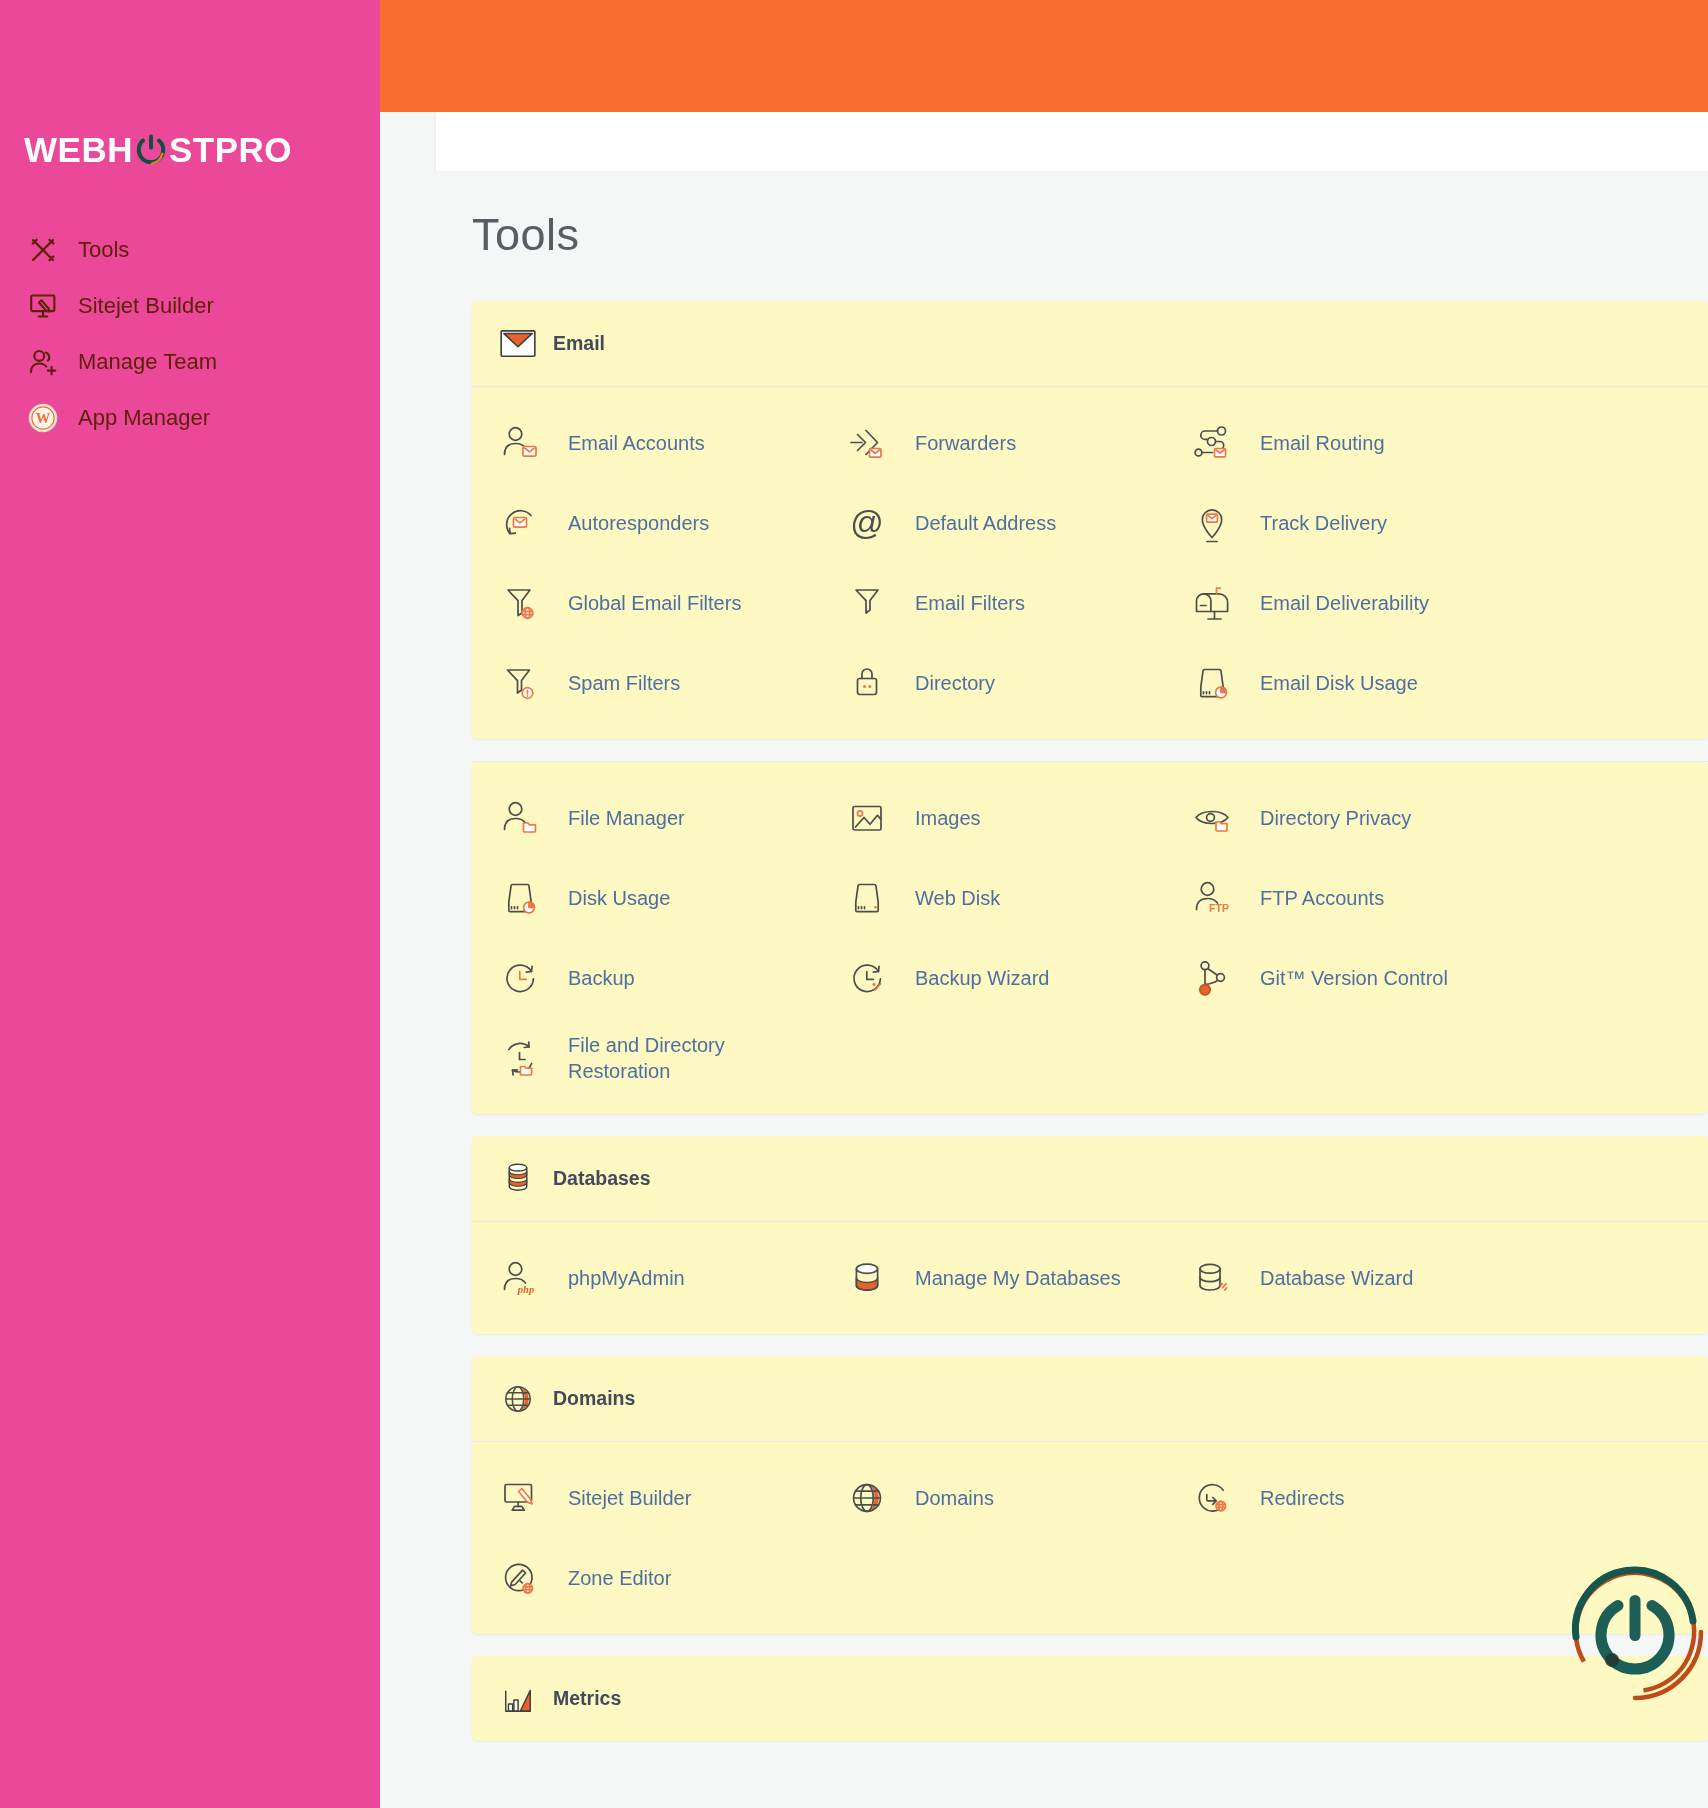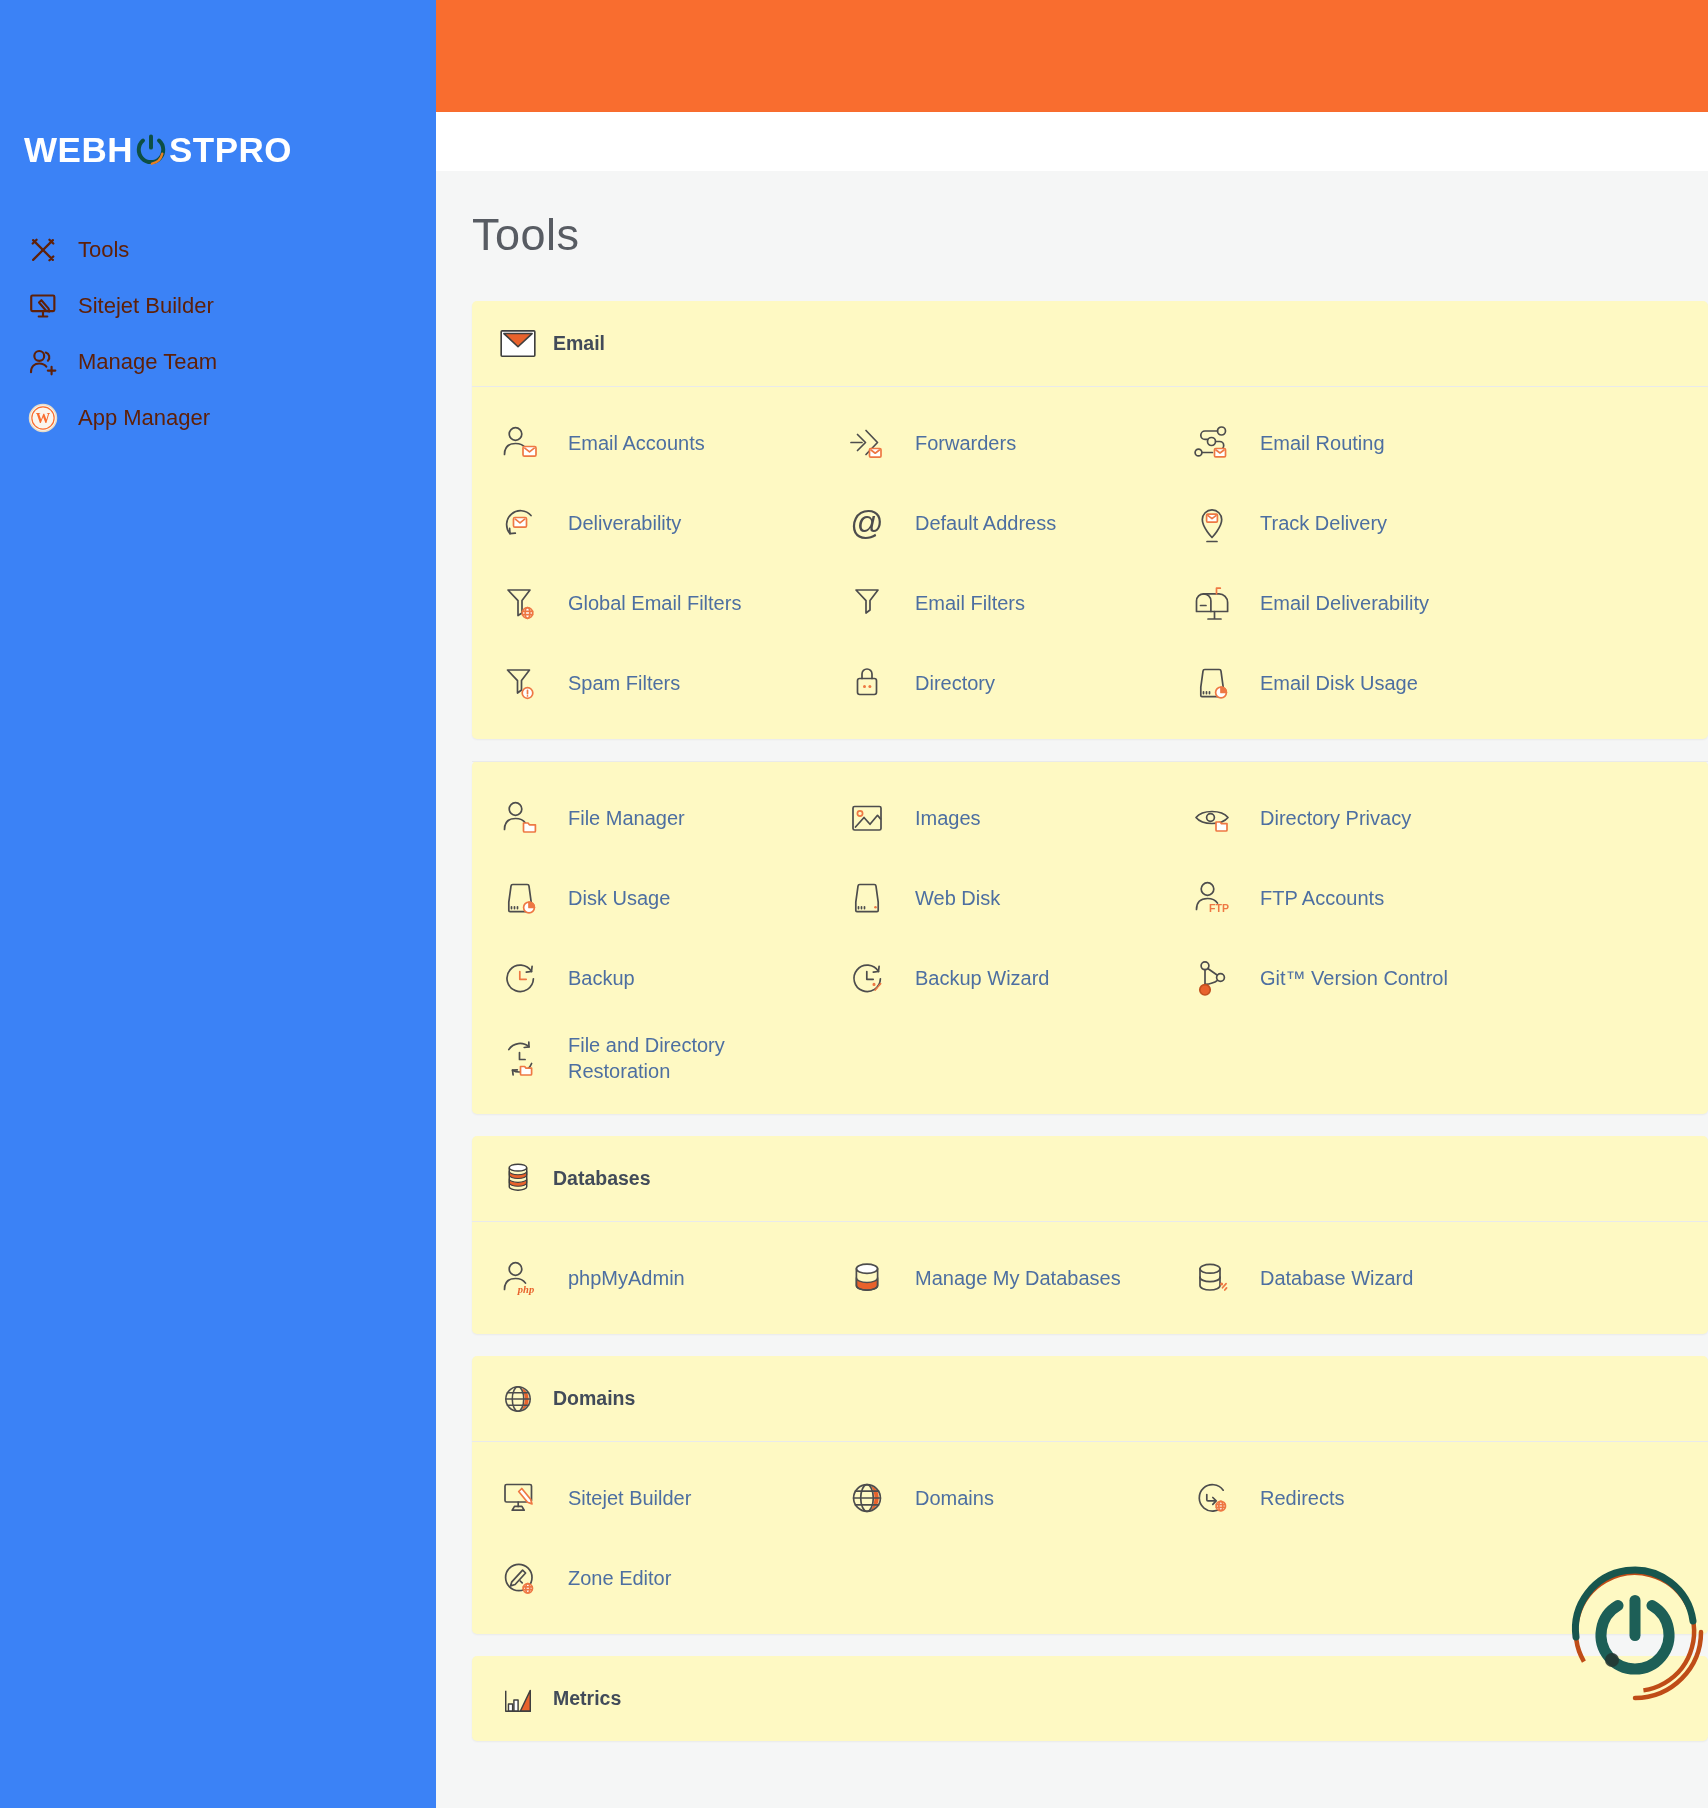--- a/index.html
+++ b/index.html
@@ -1,21 +1,21 @@
 <!DOCTYPE html>
 <html><head>
 <meta charset="utf-8">
 <style>
   html,body{margin:0;padding:0;}
   body{
     width:1708px;height:1808px;position:relative;overflow:hidden;
     font-family:"Liberation Sans",sans-serif;background:#f5f6f6;
   }
   .topband{position:absolute;top:0;left:0;width:1708px;height:112px;background:#f96d2f;}
-  .sidebar{position:absolute;top:0;left:0;width:436px;height:1808px;background:#3b82f6;z-index:4;}
+  .sidebar{position:absolute;top:0;left:0;width:380px;height:1808px;background:#ec4899;z-index:4;}
   .logo{position:absolute;left:24px;top:130px;display:flex;align-items:center;color:#fff;
         font-size:35px;font-weight:800;letter-spacing:.5px;cursor:pointer;}
   .logo svg{margin:0 2px;}
   .nav{position:absolute;top:222px;left:0;right:0;}
   .nav-item{display:flex;align-items:center;gap:20px;padding-left:28px;height:56px;
             color:#5f2008;font-size:22px;cursor:pointer;}
   .nav-item svg{width:30px;height:30px;flex:0 0 30px;}
   .main{position:absolute;left:436px;top:0;width:1272px;height:1808px;}
   .topbar{position:absolute;top:112px;left:0;right:0;height:59px;background:#fff;
           box-shadow:0 3px 5px rgba(0,0,0,.06);}
@@ -423,21 +423,21 @@
           <div class="item">
             <svg class="ico">
               <use href="#routing-nodes-envelope-icon" xlink:href="#routing-nodes-envelope-icon"></use>
             </svg>
             <span class="lbl">Email Routing</span>
           </div>
           <div class="item">
             <svg class="ico">
               <use href="#loop-arrow-envelope-icon" xlink:href="#loop-arrow-envelope-icon"></use>
             </svg>
-            <span class="lbl">Deliverability</span>
+            <span class="lbl">Autoresponders</span>
           </div>
           <div class="item">
             <svg class="ico">
               <use href="#at-sign-icon" xlink:href="#at-sign-icon"></use>
             </svg>
             <span class="lbl">Default Address</span>
           </div>
           <div class="item">
             <svg class="ico">
               <use href="#map-pin-envelope-icon" xlink:href="#map-pin-envelope-icon"></use>

